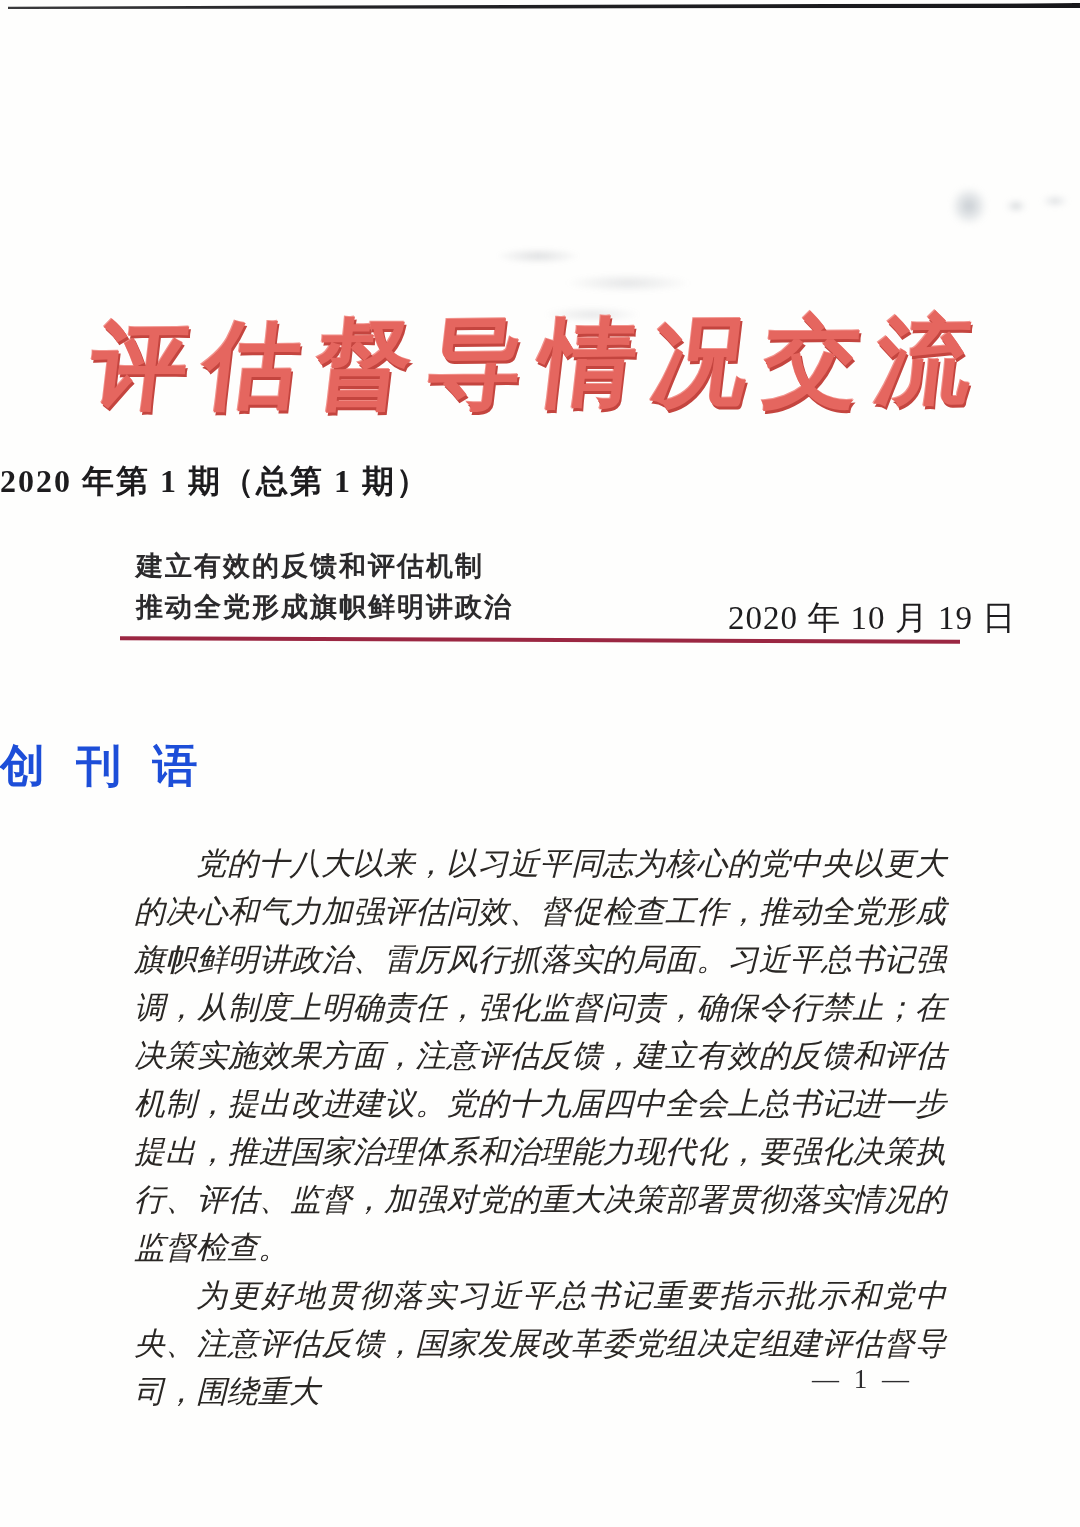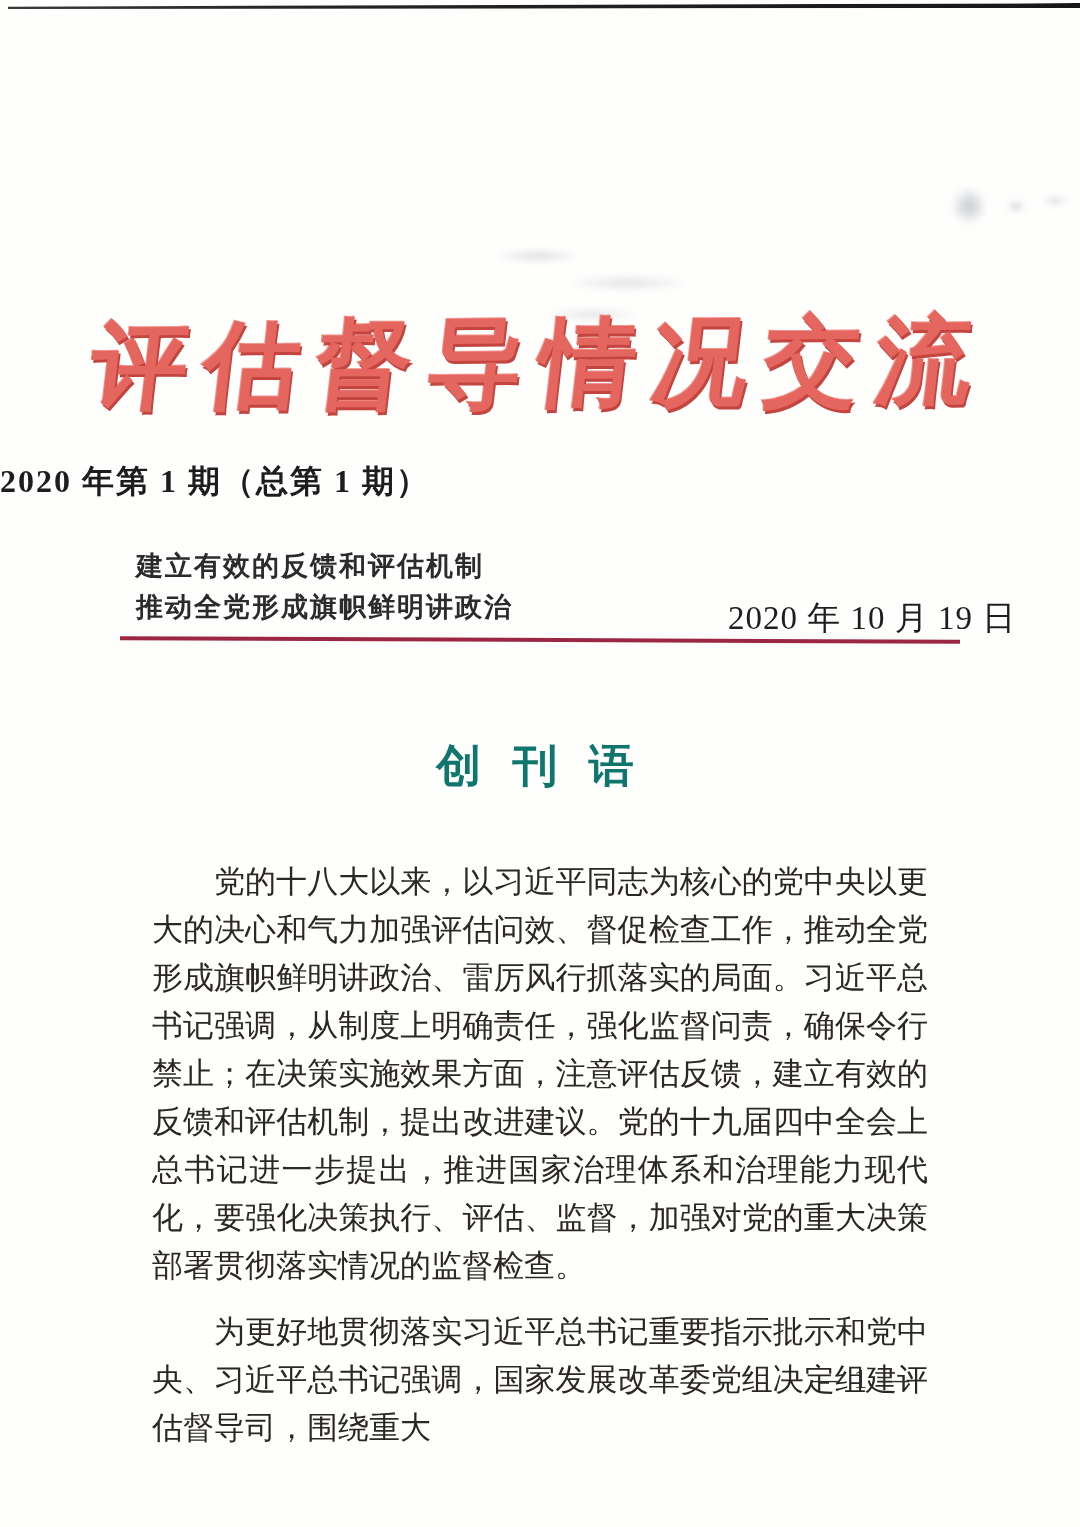--- a/index.html
+++ b/index.html
@@ -102,39 +102,39 @@
     width: 840px;
     height: 4px;
     background: #9b2742;
     transform: rotate(0.25deg);
   }
   .section-title {
     position: absolute;
     top: 736px;
     left: 0;
     width: 100%;
-    text-align: center;
     font-size: 45px;
     font-weight: bold;
     letter-spacing: 10px;
-    color: #0f766e;
+    color: #1d4ed8;
   }
   .body-text {
     position: absolute;
     top: 840px;
     left: 134px;
     width: 812px;
     font-size: 31px;
     line-height: 48px;
     text-align: justify;
     color: #2a2724;
   }
   .body-text p {
-    margin: 18px;
+    margin: 0;
     text-indent: 2em;
+    font-style: italic;
   }
   .page-number {
     position: absolute;
     top: 1364px;
     left: 812px;
     font-size: 27px;
     letter-spacing: 4px;
     color: #2e2d2f;
     white-space: nowrap;
   }
@@ -161,18 +161,18 @@
   </div>
 
   <div class="date-line">2020 年 10 月 19 日</div>
 
   <div class="red-rule"></div>
 
   <div class="section-title">创  刊  语</div>
 
   <div class="body-text">
     <p>党的十八大以来，以习近平同志为核心的党中央以更大的决心和气力加强评估问效、督促检查工作，推动全党形成旗帜鲜明讲政治、雷厉风行抓落实的局面。习近平总书记强调，从制度上明确责任，强化监督问责，确保令行禁止；在决策实施效果方面，注意评估反馈，建立有效的反馈和评估机制，提出改进建议。党的十九届四中全会上总书记进一步提出，推进国家治理体系和治理能力现代化，要强化决策执行、评估、监督，加强对党的重大决策部署贯彻落实情况的监督检查。</p>
-    <p>为更好地贯彻落实习近平总书记重要指示批示和党中央、习近平总书记强调，国家发展改革委党组决定组建评估督导司，围绕重大</p>
+    <p>为更好地贯彻落实习近平总书记重要指示批示和党中央、注意评估反馈，国家发展改革委党组决定组建评估督导司，围绕重大</p>
   </div>
 
   <div class="page-number">— 1 —</div>
 
 </div>
 
 </body></html>

